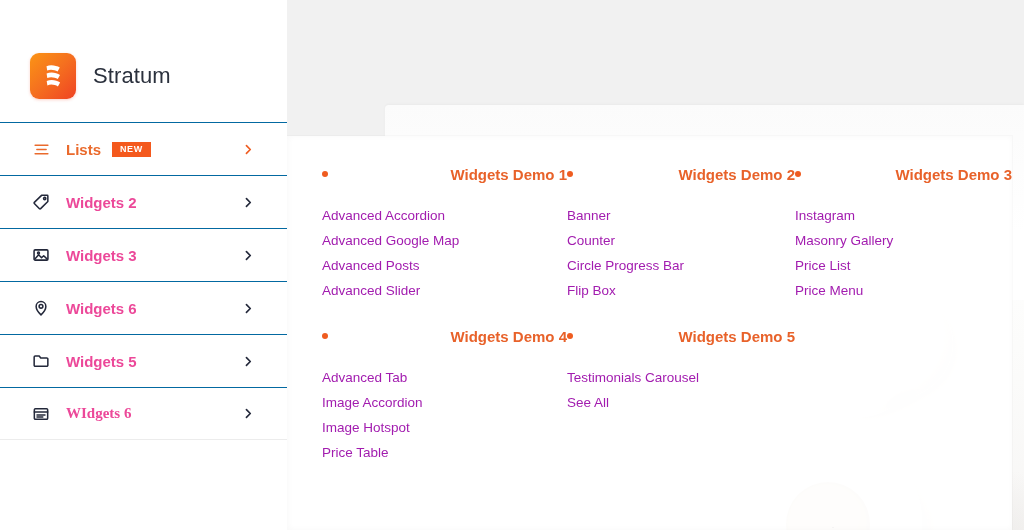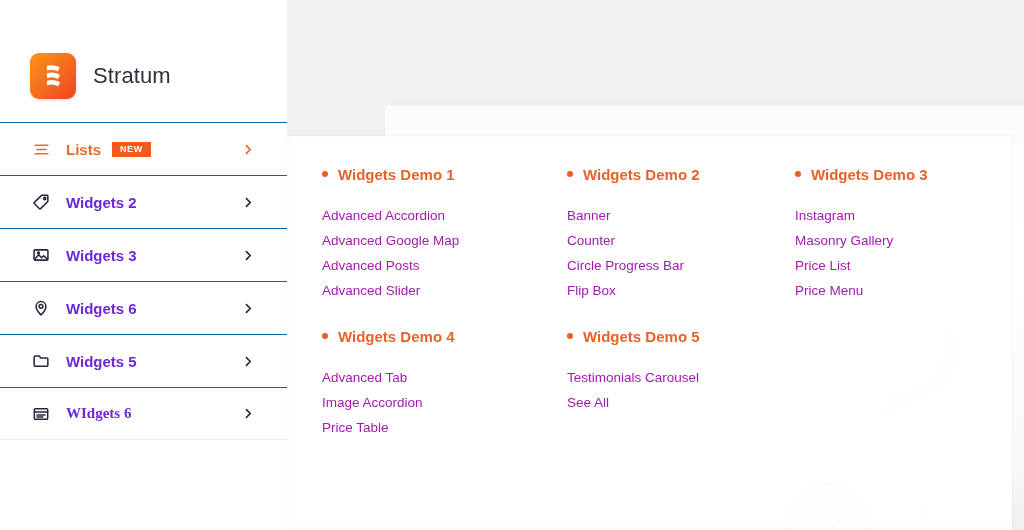--- a/index.html
+++ b/index.html
@@ -179,21 +179,21 @@
     align-items: center;
     justify-content: center;
     color: #23283a;
   }
   .nav-row.active .nav-icon { color: #ea6a2c; }
 
   .nav-label {
     margin-left: 14px;
     font-size: 15px;
     font-weight: bold;
-    color: #6d28d9;
+    color: #ec4899;
     white-space: nowrap;
   }
   .nav-row.active .nav-label { color: #ea6a2c; }
 
   .nav-badge {
     margin-left: 11px;
     background: #f4591d;
     color: #ffffff;
     font-size: 9px;
     font-weight: bold;
@@ -232,20 +232,21 @@
     grid-auto-rows: 162px;
     padding-left: 35px;
   }
 
   .menu-group-title {
     display: flex;
     align-items: baseline;
     gap: 10px;
     margin-bottom: 20px;
     cursor: pointer;
+    justify-content: space-between;
   }
   .group-dot {
     width: 6px;
     height: 6px;
     border-radius: 50%;
     background: #ef5c20;
     flex: 0 0 auto;
     position: relative;
     top: -3px;
   }
@@ -317,20 +318,21 @@
         </div>
       </div>
       <div>
         <div class="menu-group-title">
           <span class="group-dot"></span>
           <span class="group-label">Widgets Demo 4</span>
         </div>
         <div class="menu-links">
           <span class="menu-link">Advanced Tab</span>
           <span class="menu-link">Image Accordion</span>
+          <span class="menu-link">Image Hotspot</span>
           <span class="menu-link">Price Table</span>
         </div>
       </div>
       <div>
         <div class="menu-group-title">
           <span class="group-dot"></span>
           <span class="group-label">Widgets Demo 5</span>
         </div>
         <div class="menu-links">
           <span class="menu-link">Testimonials Carousel</span>

